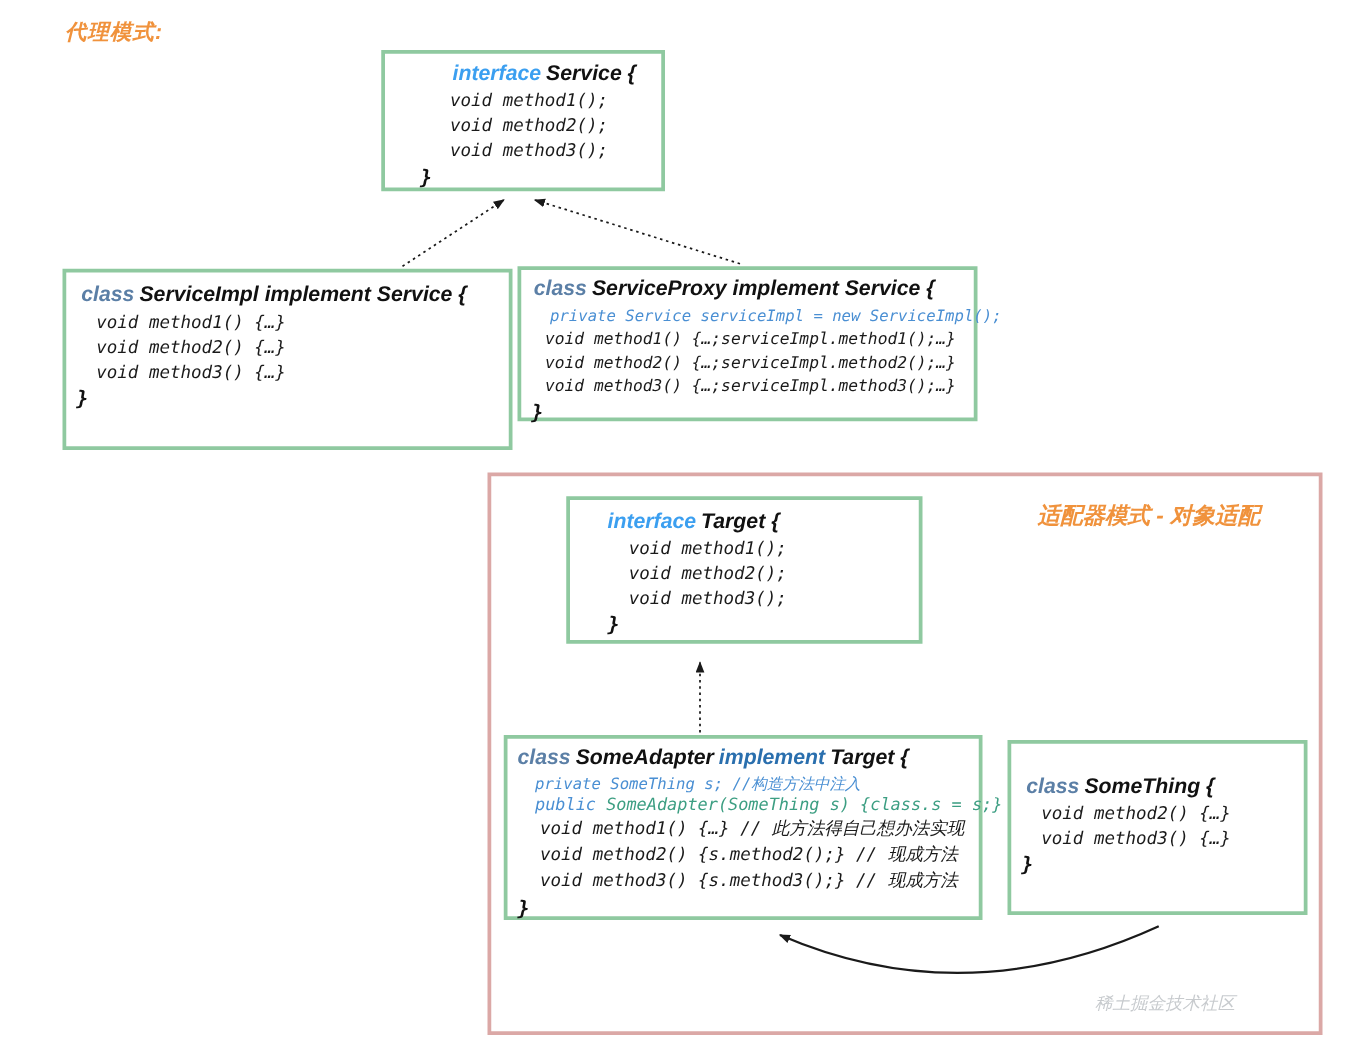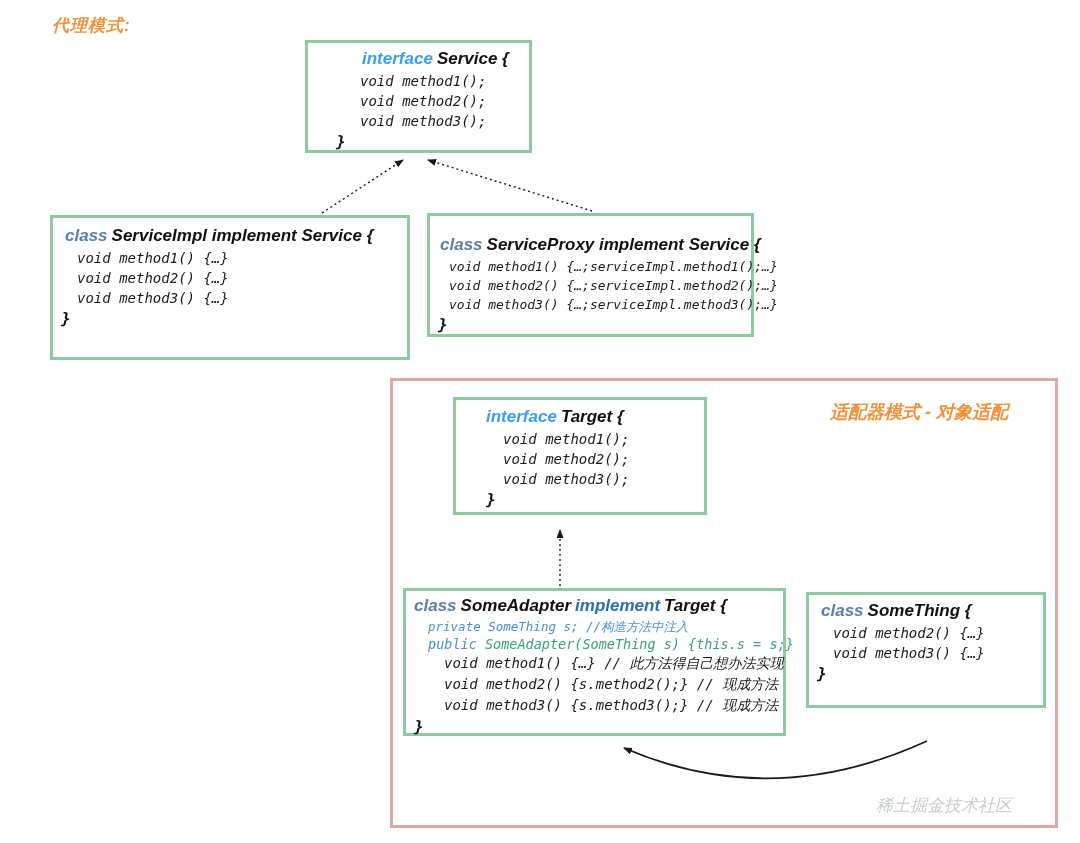--- a/index.html
+++ b/index.html
@@ -44,54 +44,54 @@
   .box-service{left:305px;top:40px;width:227px;height:113px;padding-top:4px;}
   .box-service .box-header{padding-left:54px;}
   .box-service .code{padding-left:52px;}
   .box-service .close-brace{padding-left:28px;}
 
   .box-impl{left:50px;top:215px;width:360px;height:145px;padding-top:6px;}
   .box-impl .box-header{padding-left:12px;}
   .box-impl .code{padding-left:24px;}
   .box-impl .close-brace{padding-left:8px;}
 
-  .box-proxy{left:427px;top:213px;width:327px;height:124px;padding-top:17px;}
+  .box-proxy{left:414px;top:213px;width:368px;height:124px;padding-top:3px;}
   .box-proxy .box-header{padding-left:10px;}
   .box-proxy .code-blue{padding-left:23px;}
   .box-proxy .code{line-height:19px;}
   .box-proxy .code.main{padding-left:19px;font-size:13px;}
   .box-proxy .close-brace{padding-left:8px;}
 
-  .box-target{left:453px;top:397px;width:254px;height:118px;padding-top:5px;}
+  .box-target{left:453px;top:397px;width:285px;height:118px;padding-top:5px;}
   .box-target .box-header{padding-left:30px;}
   .box-target .code{padding-left:47px;}
   .box-target .close-brace{padding-left:30px;}
 
   .box-adapter{left:403px;top:588px;width:383px;height:148px;padding-top:3px;}
   .box-adapter .box-header{padding-left:8px;}
   .box-adapter .code-blue{padding-left:22px;}
   .box-adapter .code-ctor{
     font-family:"DejaVu Sans Mono",monospace;font-size:13.5px;line-height:18px;
     padding-left:22px;white-space:pre;
   }
-  .box-adapter .code.main{padding-left:38px;line-height:21px;}
+  .box-adapter .code.main{padding-left:26px;line-height:21px;}
   .box-adapter .close-brace{padding-left:8px;}
 
-  .box-something{left:806px;top:592px;width:240px;height:116px;padding-top:4px;}
+  .box-something{left:806px;top:592px;width:240px;height:140px;padding-top:22px;}
   .box-something .box-header{padding-left:12px;}
   .box-something .code{padding-left:24px;}
   .box-something .close-brace{padding-left:8px;}
 
   .note-text{
     position:absolute;left:596px;top:797px;
     font-size:15px;font-weight:bold;color:#2b5aa0;white-space:pre;
   }
   .watermark{
     position:absolute;left:876px;top:794px;
-    font-size:17px;color:#9aa0a6;opacity:0.55;white-space:pre;z-index:5;
+    font-size:14px;color:#9aa0a6;opacity:0.55;white-space:pre;z-index:5;
   }
 </style>
 </head>
 <body>
 
 <div class="canvas">
 
   <div class="page-title">代理模式:</div>
 
   <svg class="arrows" width="1080" height="843" viewBox="0 0 1080 843">
@@ -117,41 +117,42 @@
   <div class="uml-box box-impl">
     <div class="box-header"><span class="kw kw-class">class</span><span>ServiceImpl implement Service {</span></div>
     <div class="code">void method1() {…}</div>
     <div class="code">void method2() {…}</div>
     <div class="code">void method3() {…}</div>
     <div class="close-brace">}</div>
   </div>
 
   <div class="uml-box box-proxy">
     <div class="box-header"><span class="kw kw-class">class</span><span>ServiceProxy implement Service {</span></div>
+    <div class="code code-blue">private Service serviceImpl = new ServiceImpl();</div>
     <div class="code main">void method1() {…;serviceImpl.method1();…}</div>
     <div class="code main">void method2() {…;serviceImpl.method2();…}</div>
     <div class="code main">void method3() {…;serviceImpl.method3();…}</div>
     <div class="close-brace">}</div>
   </div>
 
   <div class="section-box" style="left:390px;top:378px;width:668px;height:450px;"></div>
   <div class="adapter-label">适配器模式 - 对象适配</div>
 
   <div class="uml-box box-target">
     <div class="box-header"><span class="kw kw-interface">interface</span><span>Target {</span></div>
     <div class="code">void method1();</div>
     <div class="code">void method2();</div>
     <div class="code">void method3();</div>
     <div class="close-brace">}</div>
   </div>
 
   <div class="uml-box box-adapter">
     <div class="box-header"><span class="kw kw-class">class</span><span>SomeAdapter</span><span class="kw kw-implement">implement</span><span>Target {</span></div>
     <div class="code code-blue">private SomeThing s; //构造方法中注入</div>
-    <div class="code-ctor"><span class="code-kwblue">public </span><span class="code-teal">SomeAdapter(SomeThing s) {this.s = s;}</span></div>
+    <div class="code-ctor"><span class="code-kwblue">public </span><span class="code-teal">SomeAdapter(SomeThing s) {class.s = s;}</span></div>
     <div class="code main">void method1() {…} // 此方法得自己想办法实现</div>
     <div class="code main">void method2() {s.method2();} // 现成方法</div>
     <div class="code main">void method3() {s.method3();} // 现成方法</div>
     <div class="close-brace">}</div>
   </div>
 
   <div class="uml-box box-something">
     <div class="box-header"><span class="kw kw-class">class</span><span>SomeThing {</span></div>
     <div class="code">void method2() {…}</div>
     <div class="code">void method3() {…}</div>

